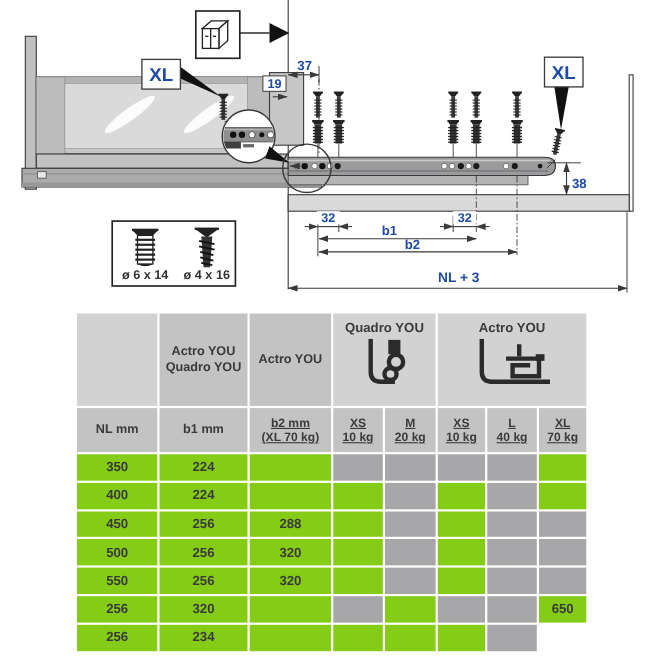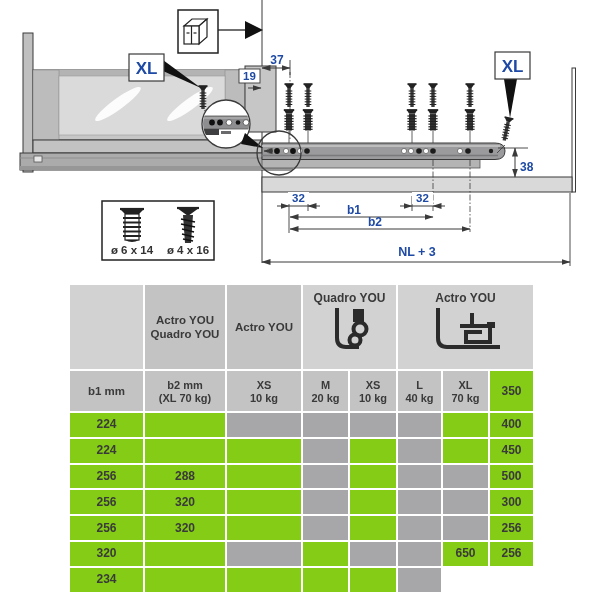--- a/index.html
+++ b/index.html
@@ -17,21 +17,21 @@
   .cell{display:flex;align-items:center;justify-content:center;text-align:center;
         font-size:12px;line-height:13px;}
   .h-light{background:#d2d2d3;}
   .h-dark{background:#c3c3c4;font-size:11.5px;}
   .c-light{background:#84cc16;}
   .c-avail{background:#a7a7a9;}
   .span2{grid-column:span 2;}
   .span3{grid-column:span 3;}
   .grp{flex-direction:column;justify-content:flex-start;padding-top:7px;gap:3px;}
   .two-line{flex-direction:column;gap:1px;}
-  .small{font-size:11px;line-height:12px;}
+  .small{font-size:11px;line-height:12px;text-decoration:underline;}
 </style>
 </head>
 <body>
 
 <div id="canvas">
 
 <svg width="600" height="600" viewBox="0 0 600 600" style="position:absolute;left:0;top:0;">
   <defs>
     <marker id="arr" markerWidth="9" markerHeight="7" refX="8.5" refY="3" orient="auto-start-reverse" markerUnits="userSpaceOnUse">
       <path d="M0,0 L9,3 L0,6 Z" fill="#3a3a3a"></path>
@@ -312,20 +312,23 @@
     <span>Actro YOU</span>
     <svg width="84" height="48" viewBox="0 0 84 48">
       <path d="M14,2 V30 Q14,39 23,39 H74" fill="none" stroke="#2b2b2b" stroke-width="4" stroke-linecap="square"></path>
       <path d="M48,5 V16" fill="none" stroke="#2b2b2b" stroke-width="4"></path>
       <path d="M36,18 H66 V34 H42 V24 H58" fill="none" stroke="#2b2b2b" stroke-width="4"></path>
       <rect x="63" y="14" width="8" height="6" fill="#2b2b2b"></rect>
     </svg>
   </div>
 
   <div class="cell h-dark">
+        <span>NL mm</span>
+      </div>
+  <div class="cell h-dark">
         <span>b1 mm</span>
       </div>
   <div class="cell h-dark two-line small">
     <span>b2 mm</span>
     <span>(XL 70 kg)</span>
   </div>
   <div class="cell h-dark two-line small">
     <span>XS</span>
     <span>10 kg</span>
   </div>
@@ -371,21 +374,21 @@
       <div class="cell c-avail"></div>
       <div class="cell c-avail"></div>
       <div class="cell c-light">500</div>
       <div class="cell c-light">256</div>
       <div class="cell c-light">320</div>
       <div class="cell c-light"></div>
       <div class="cell c-avail"></div>
       <div class="cell c-light"></div>
       <div class="cell c-avail"></div>
       <div class="cell c-avail"></div>
-      <div class="cell c-light">300</div>
+      <div class="cell c-light">550</div>
       <div class="cell c-light">256</div>
       <div class="cell c-light">320</div>
       <div class="cell c-light"></div>
       <div class="cell c-avail"></div>
       <div class="cell c-light"></div>
       <div class="cell c-avail"></div>
       <div class="cell c-avail"></div>
       <div class="cell c-light">256</div>
       <div class="cell c-light">320</div>
       <div class="cell c-light"></div>

